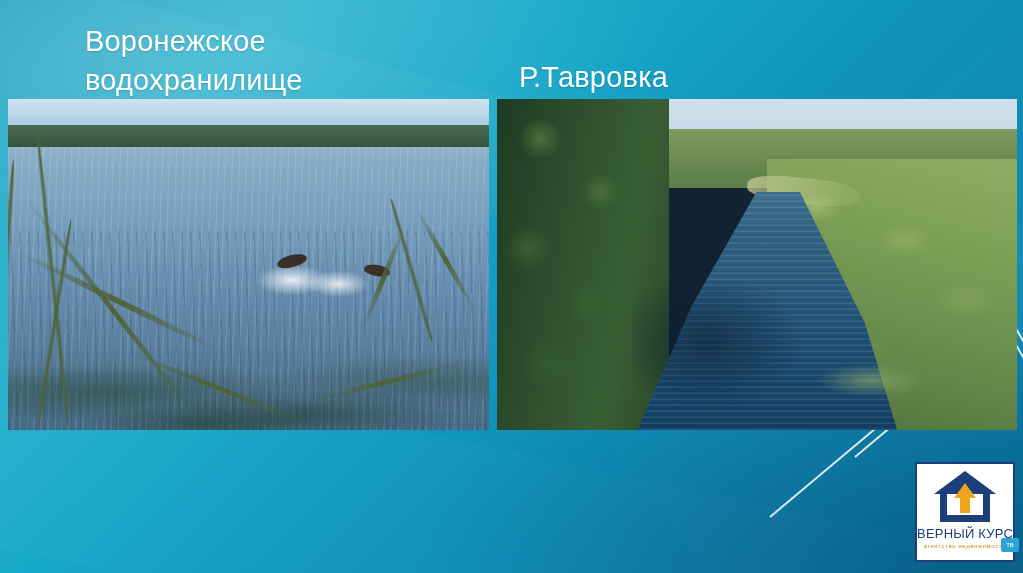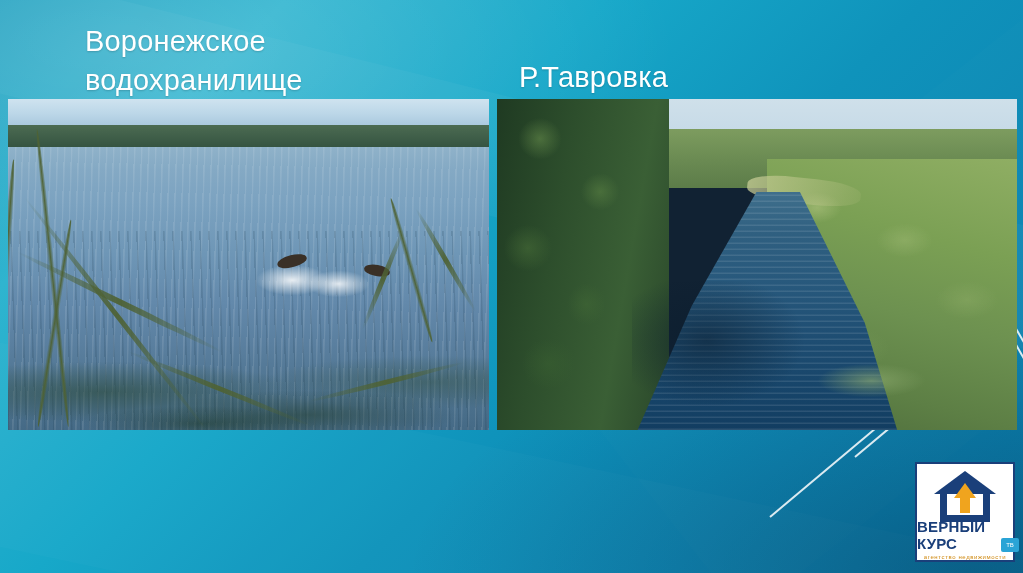--- a/index.html
+++ b/index.html
@@ -237,22 +237,22 @@
     border-right: 11px solid transparent;
     border-bottom: 15px solid #f0a41e;
   }
   .logo-arrow-stem {
     position: absolute;
     left: 32px; top: 28px;
     width: 10px; height: 16px;
     background: #f0a41e;
   }
   .logo-title {
-    font-size: 15px;
-    font-weight: bold;
+    font-size: 13px;
+    font-weight: normal;
     color: #1a3f7a;
     letter-spacing: .2px;
     margin-top: 1px;
   }
   .logo-sub {
     font-size: 6px;
     color: #d08a12;
     letter-spacing: .6px;
     margin-top: 2px;
   }

